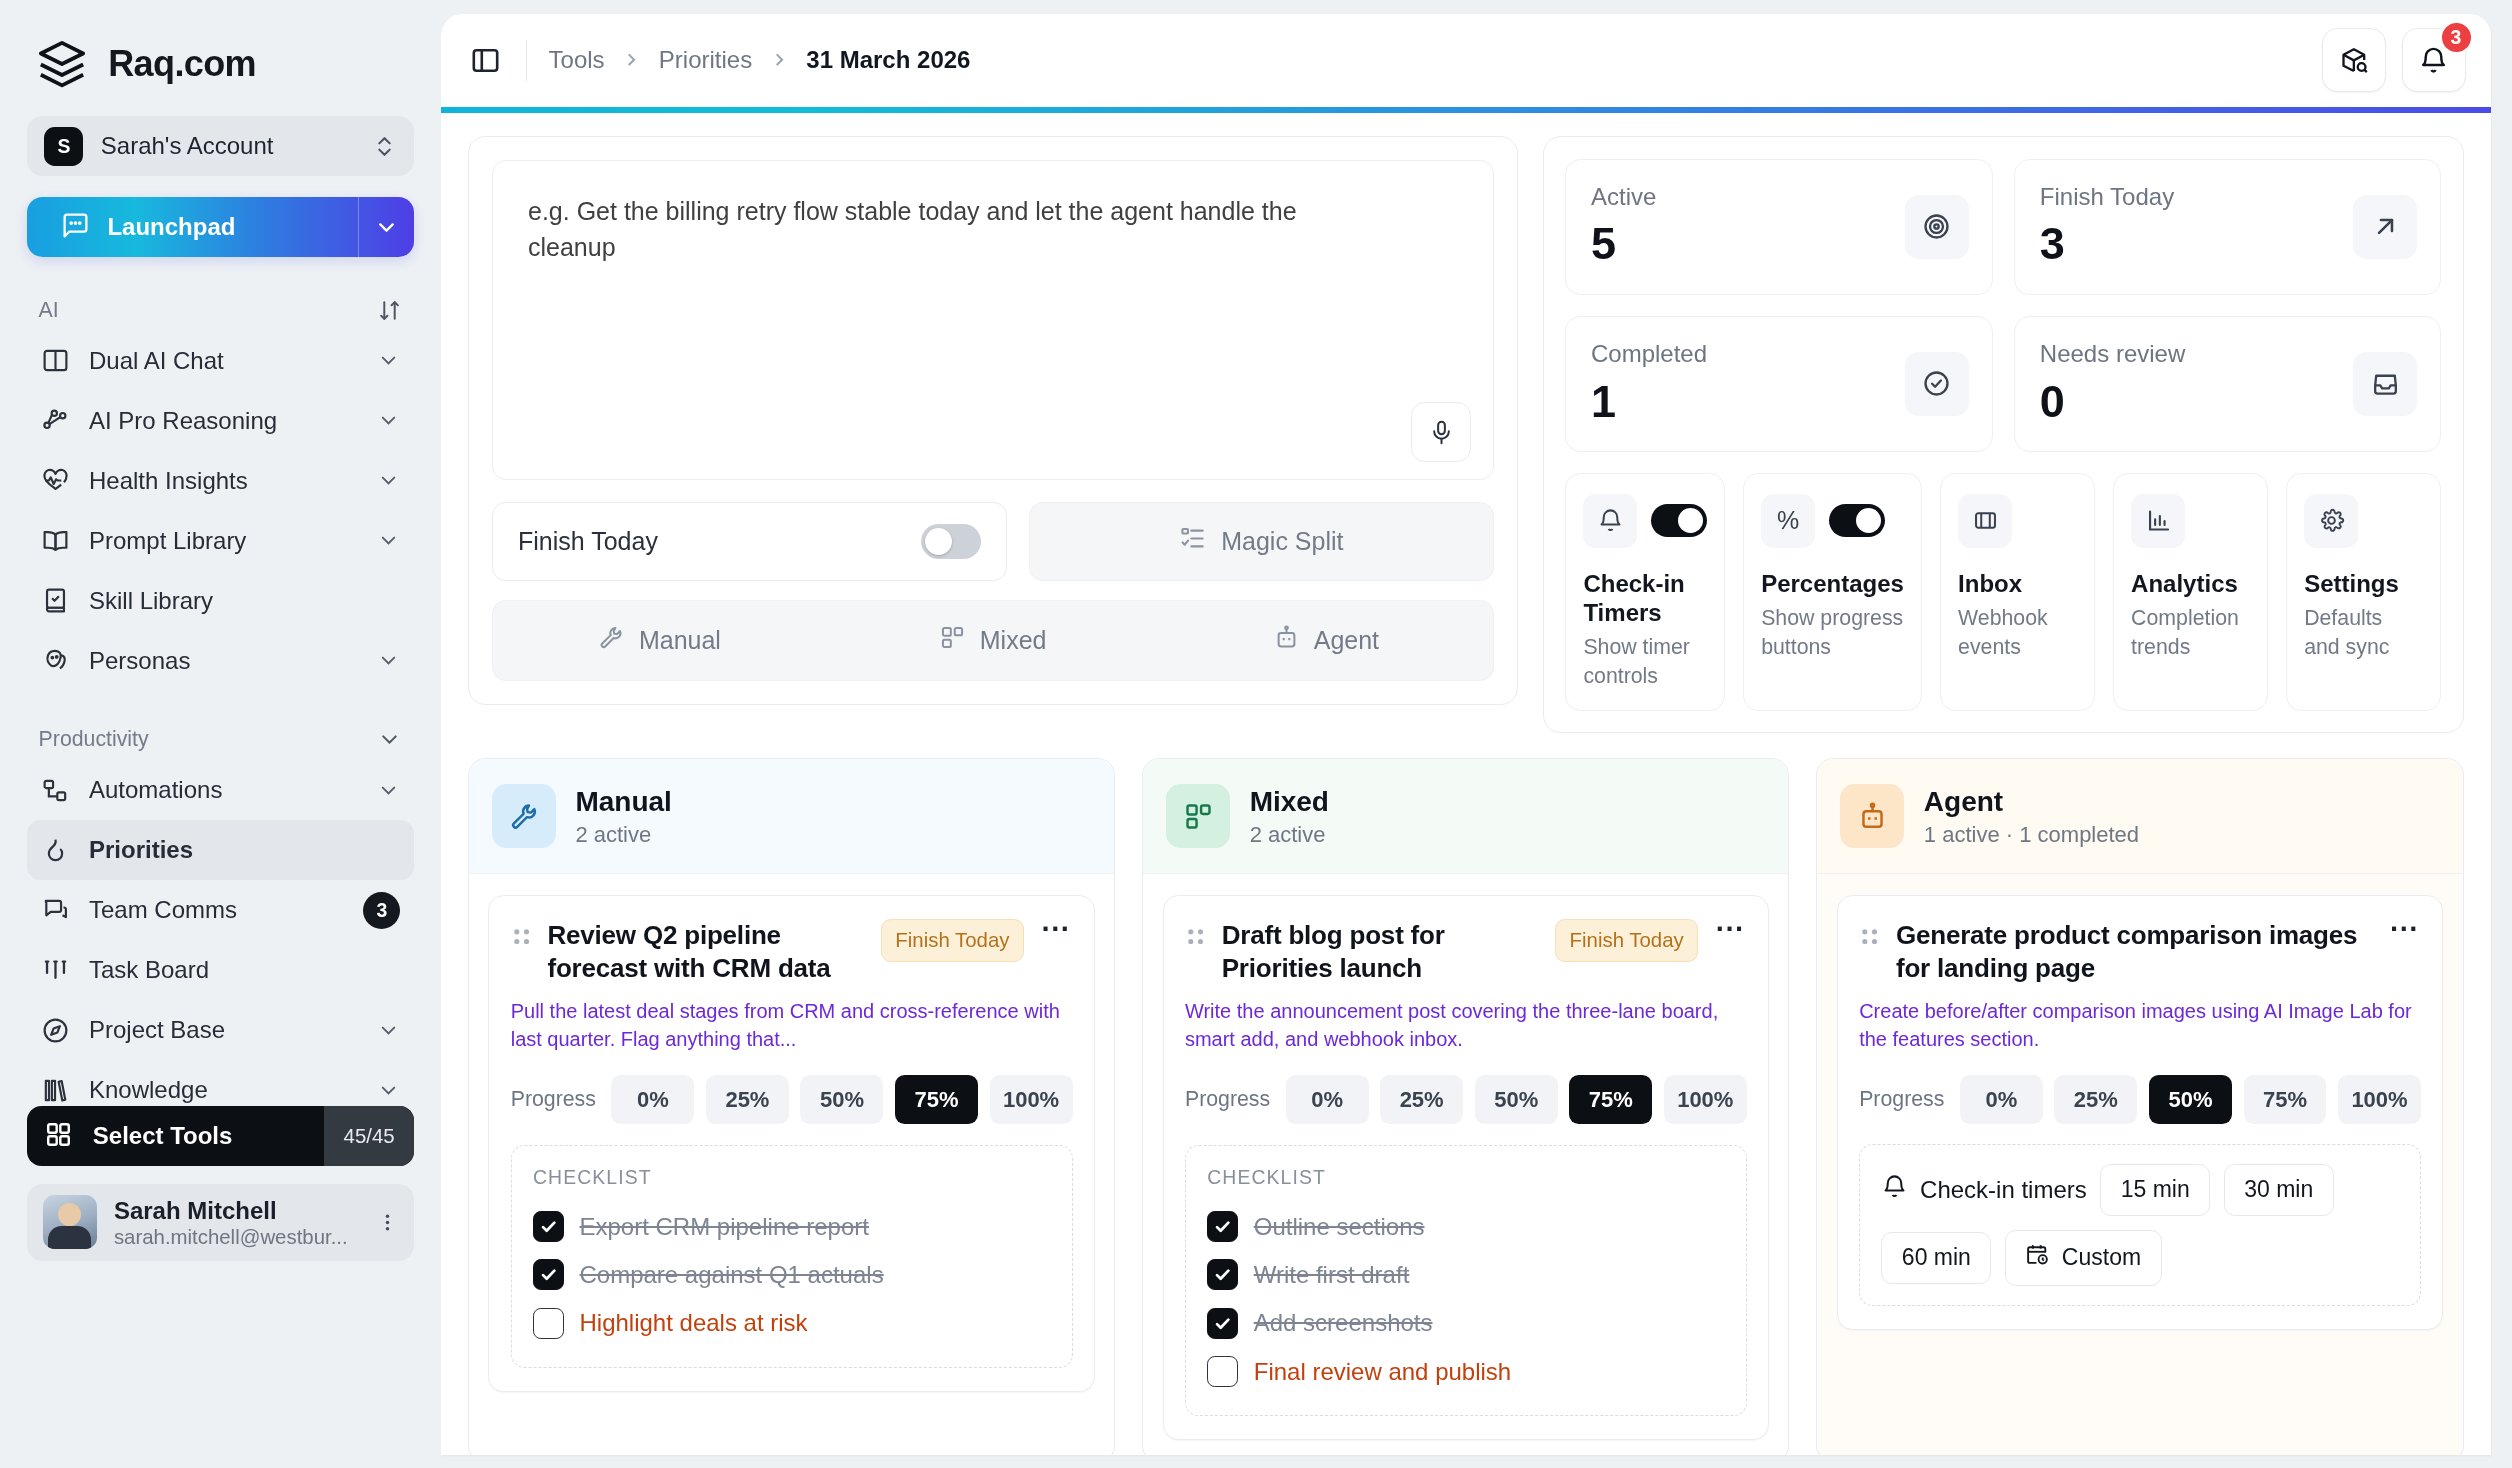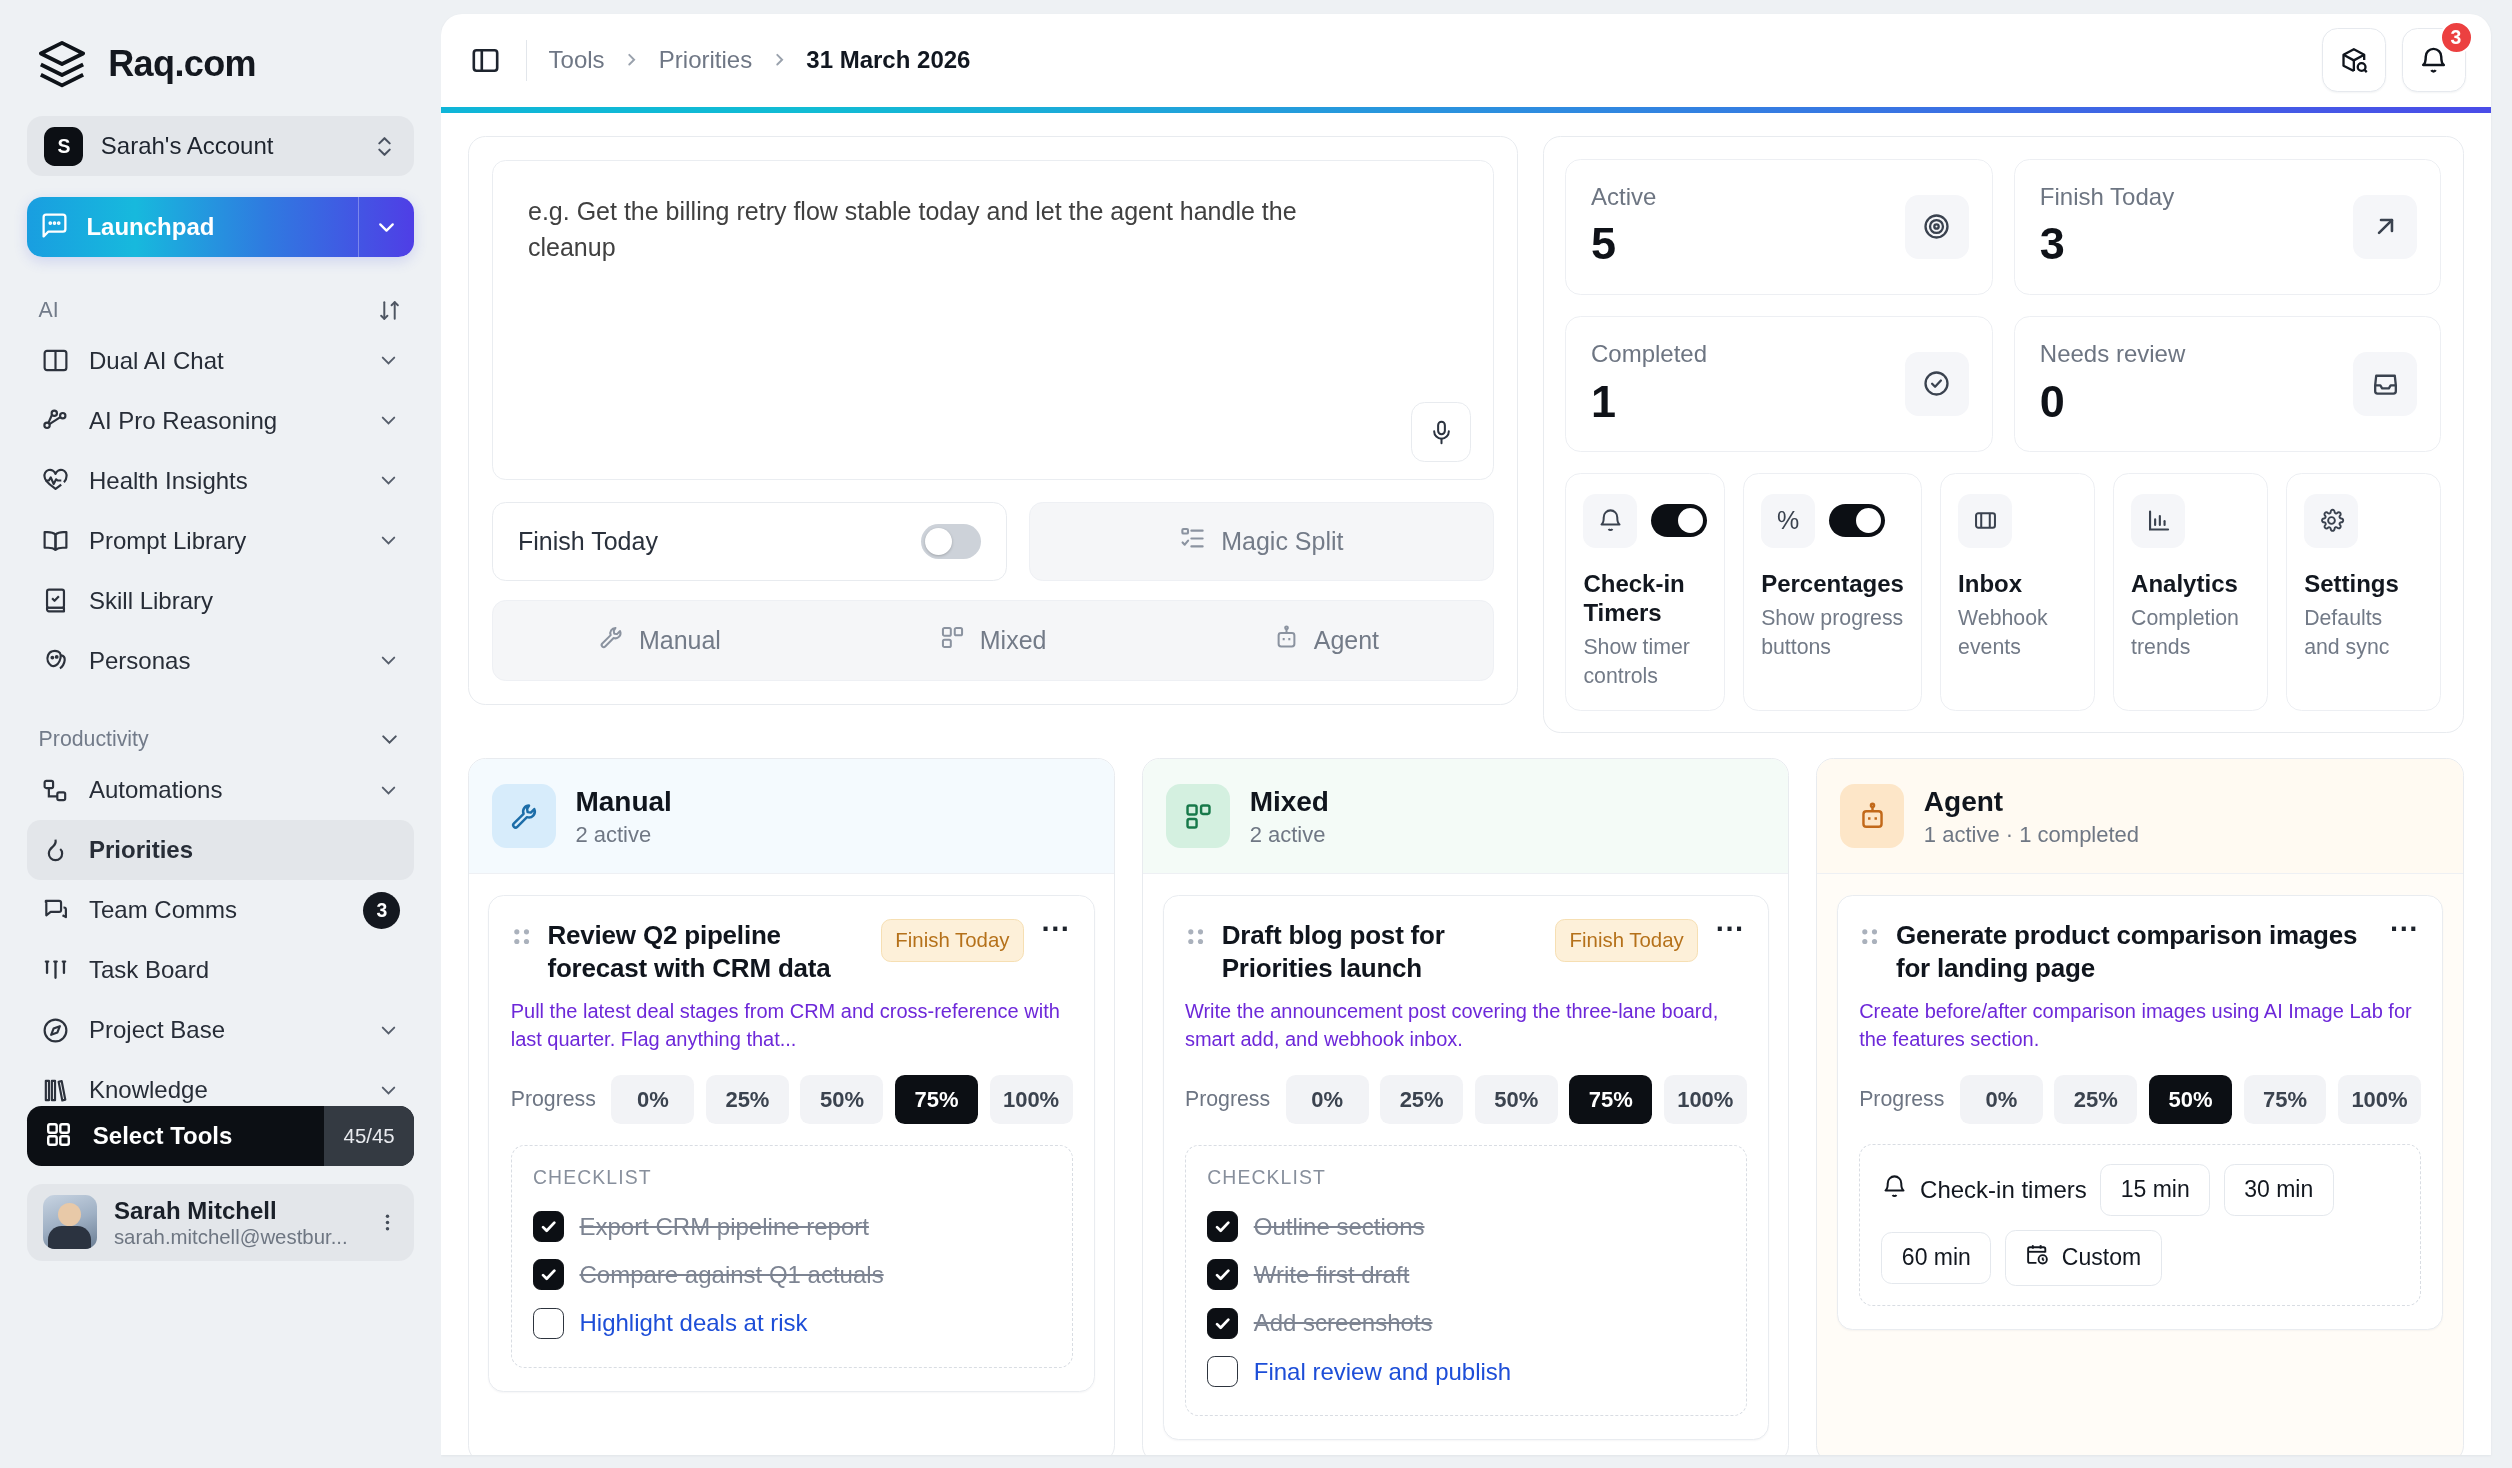--- a/index.html
+++ b/index.html
@@ -36,21 +36,21 @@
   }
   .account-name { flex: 1; font-size: 24px; color: #1e242e; font-weight: 500; }
   .chev-updown { width: 25px; height: 25px; flex: 0 0 25px; color: #4a5260; }
 
   .launchpad {
     display: flex; align-items: stretch; height: 60px; border-radius: 15.5px; overflow: hidden;
     background: linear-gradient(90deg,#199ee0 0%,#17b9dd 28%,#2f7ae0 62%,#4f3ee6 100%);
     margin-bottom: 29px;
     box-shadow: 0 3.9px 13.6px rgba(60,80,220,.18);
   }
-  .launchpad-main { flex: 1; display: flex; align-items: center; gap: 17.4px; padding-left: 13px; }
+  .launchpad-main { flex: 1; display: flex; align-items: center; gap: 17.4px; padding-left: 34px; }
   .launchpad-label { font-size: 24px; color: #fff; font-weight: 600; }
   .launchpad-caret {
     width: 56px; display: flex; align-items: center; justify-content: center;
     border-left: 1px solid rgba(255,255,255,.3); color: #fff;
   }
 
   .nav-scroll { flex: 1; overflow: hidden; }
   .sec-head {
     display: flex; align-items: center; justify-content: space-between;
     padding: 11.6px 11.6px 7.8px 11.6px;
@@ -268,21 +268,21 @@
     font-size: 22px; font-weight: 600; color: #3b434f; padding: 11.6px 0; cursor: pointer;
   }
   .pbtn.sel { background: #0c0f14; color: #fff; }
 
   .checklist { border: 1px dashed #d9dde3; border-radius: 13.6px; padding: 19.4px 21.3px; margin-top: 21.3px; }
   .checklist-h { font-size: 19.4px; letter-spacing: 1.1px; color: #878f9c; margin-bottom: 13.6px; }
   .check-item { display: flex; align-items: center; gap: 15.5px; padding: 8.7px 0; cursor: pointer;}
   .cbox { width: 31px; height: 31px; flex: 0 0 31px; border-radius: 7.8px; border: 1.9px solid #2d343e; background:#fff;}
   .cbox.on { background: #0c0f14; border-color: #0c0f14; display:flex; align-items:center; justify-content:center; }
   .cbox.on svg { width: 19.4px; height: 19.4px; color: #fff; }
-  .check-label { font-size: 24px; color: #1d4ed8; }
+  .check-label { font-size: 24px; color: #c2410c; }
   .check-item.done .check-label { color: #7d8characters; color:#7d8492; text-decoration: line-through; }
 
   .timers { border: 1px dashed #d9dde3; border-radius: 13.6px; padding: 19.4px 21.3px; margin-top: 19.4px;
             display: flex; align-items: center; flex-wrap: wrap; gap: 13.6px; }
   .timers-label { display: flex; align-items: center; gap: 11.6px; font-size: 24px; color: #12171f; font-weight: 500;}
   .timers-label svg { width: 27px; height: 27px; color: #12171f; }
   .tbtn {
     border: 1px solid #e4e8ed; border-radius: 10.7px; background: #fff; padding: 11.6px 19.4px;
     font-size: 23px; color: #12171f; font-weight: 500; cursor: pointer; display:flex; align-items:center; gap:11.6px;
   }

